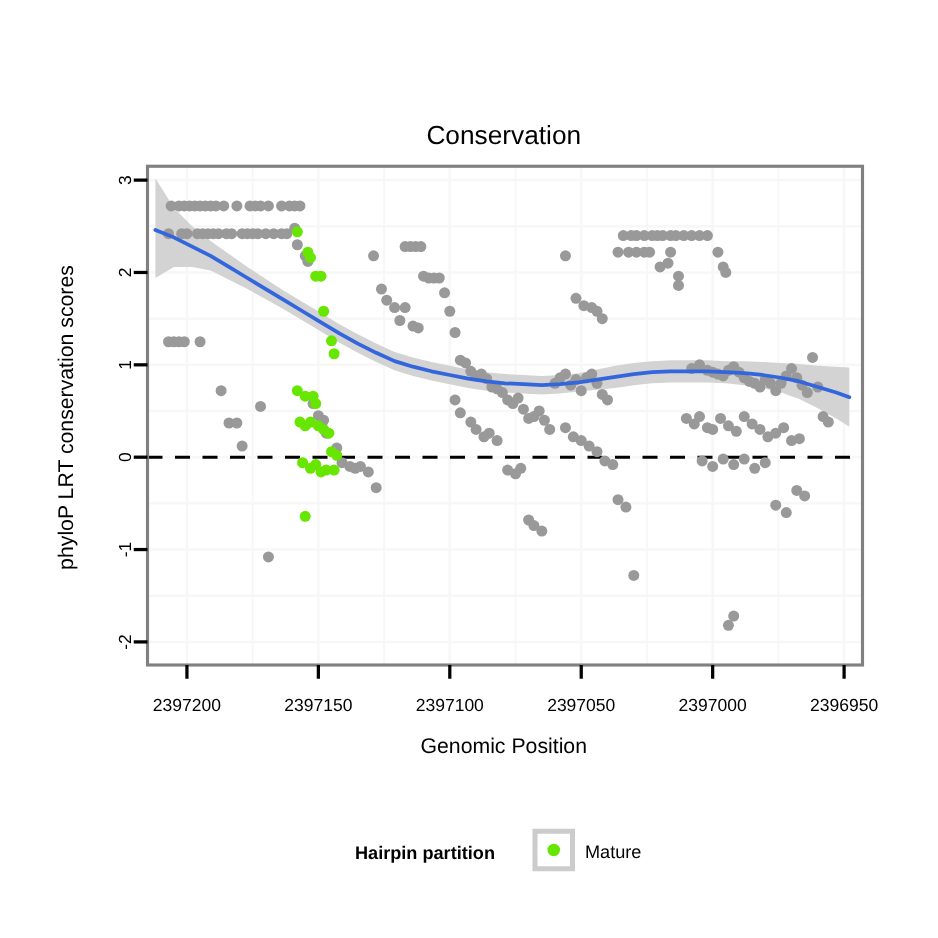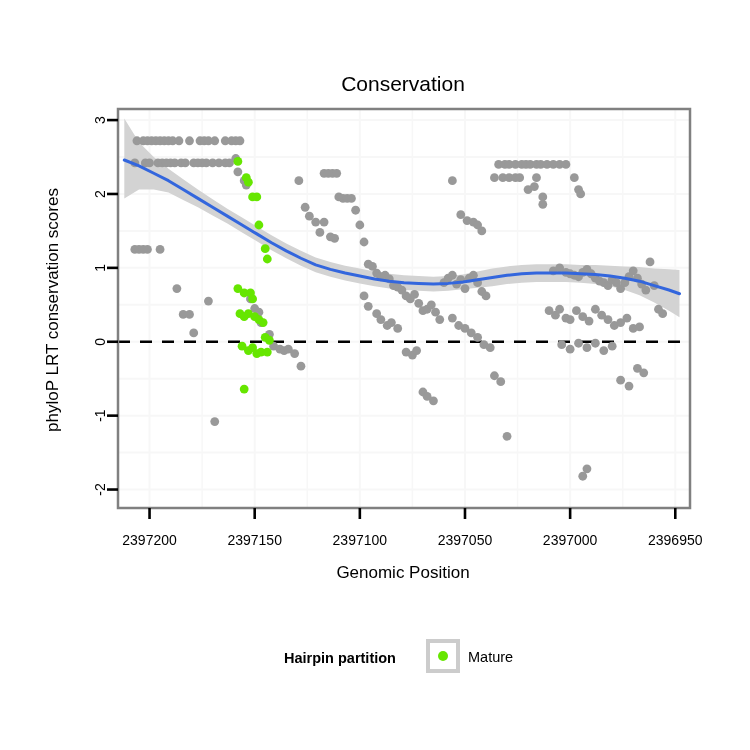--- a/index.html
+++ b/index.html
@@ -1,21 +1,21 @@
 <!DOCTYPE html>
 <html><head>
 <meta charset="utf-8">
 <style>
   html,body{margin:0;padding:0;}
   body{
     width:750px;height:750px;background:#ffffff;
     font-family:"Liberation Sans", sans-serif;
     overflow:hidden;
   }
-  #root{position:relative;width:750px;height:610px;}
+  #root{position:relative;width:750px;height:610px;margin-top:24px;}
   svg{display:block;}
   .title-text{font-family:"Liberation Sans",sans-serif;font-size:21px;fill:#000;}
   .axis-title{font-family:"Liberation Sans",sans-serif;font-size:17px;fill:#000;}
   .tick-text{font-family:"Liberation Sans",sans-serif;font-size:14px;fill:#000;}
   .legend-title{font-family:"Liberation Sans",sans-serif;font-size:14.5px;fill:#000;font-weight:bold;}
   .legend-label{font-family:"Liberation Sans",sans-serif;font-size:14.5px;fill:#000;}
 </style>
 </head>
 <body>
 

